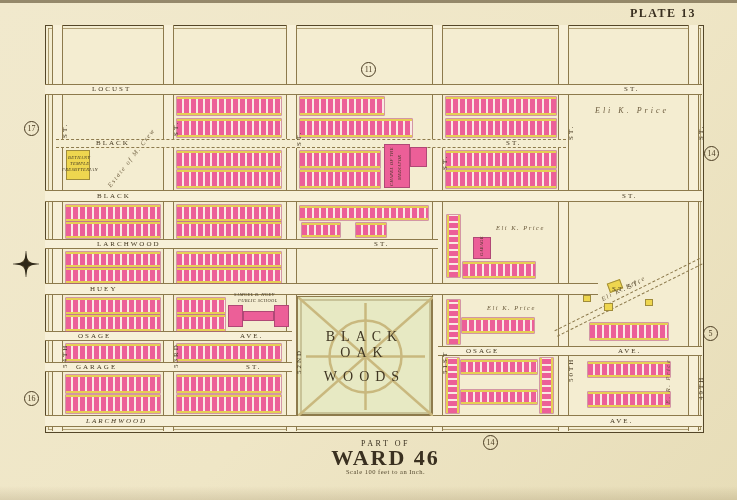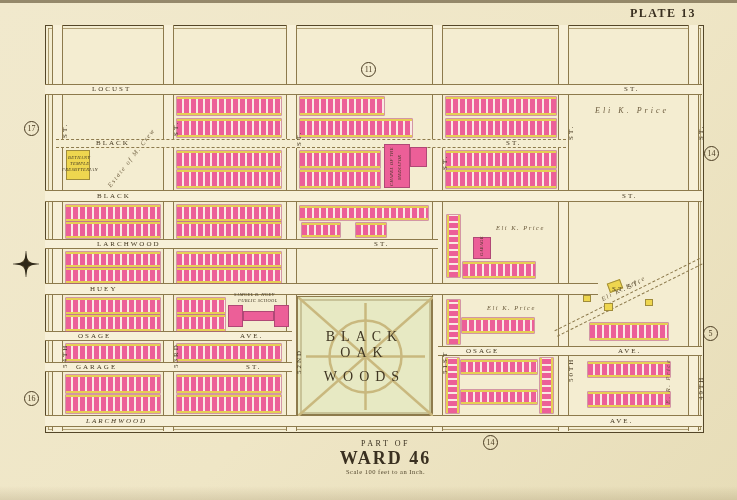--- a/index.html
+++ b/index.html
@@ -53,21 +53,21 @@
   .park-label.l1{top:32px;word-spacing:30px;}
   .park-label.l2{top:72px;}
   
   #compass{position:absolute;left:13px;top:251px;z-index:7;}
   
   #plate-label{position:absolute;left:630px;top:6px;font-size:12px;font-weight:bold;
     letter-spacing:1.5px;color:#3a3020;}
   
   #caption{position:absolute;left:308px;top:439px;width:155px;text-align:center;color:#3a3020;}
   #caption .c1{font-size:8px;letter-spacing:2.5px;}
-  #caption .c2{font-size:18px;letter-spacing:2px;font-weight:bold;line-height:20px;}
+  #caption .c2{font-size:22px;letter-spacing:2px;font-weight:bold;line-height:20px;}
   #caption .c3{font-size:6.5px;letter-spacing:.5px;color:#54482e;}
 </style>
 </head>
 <body>
 
 <div id="page">
   <div id="stage">
 
     <div id="map-frame"></div>
 

